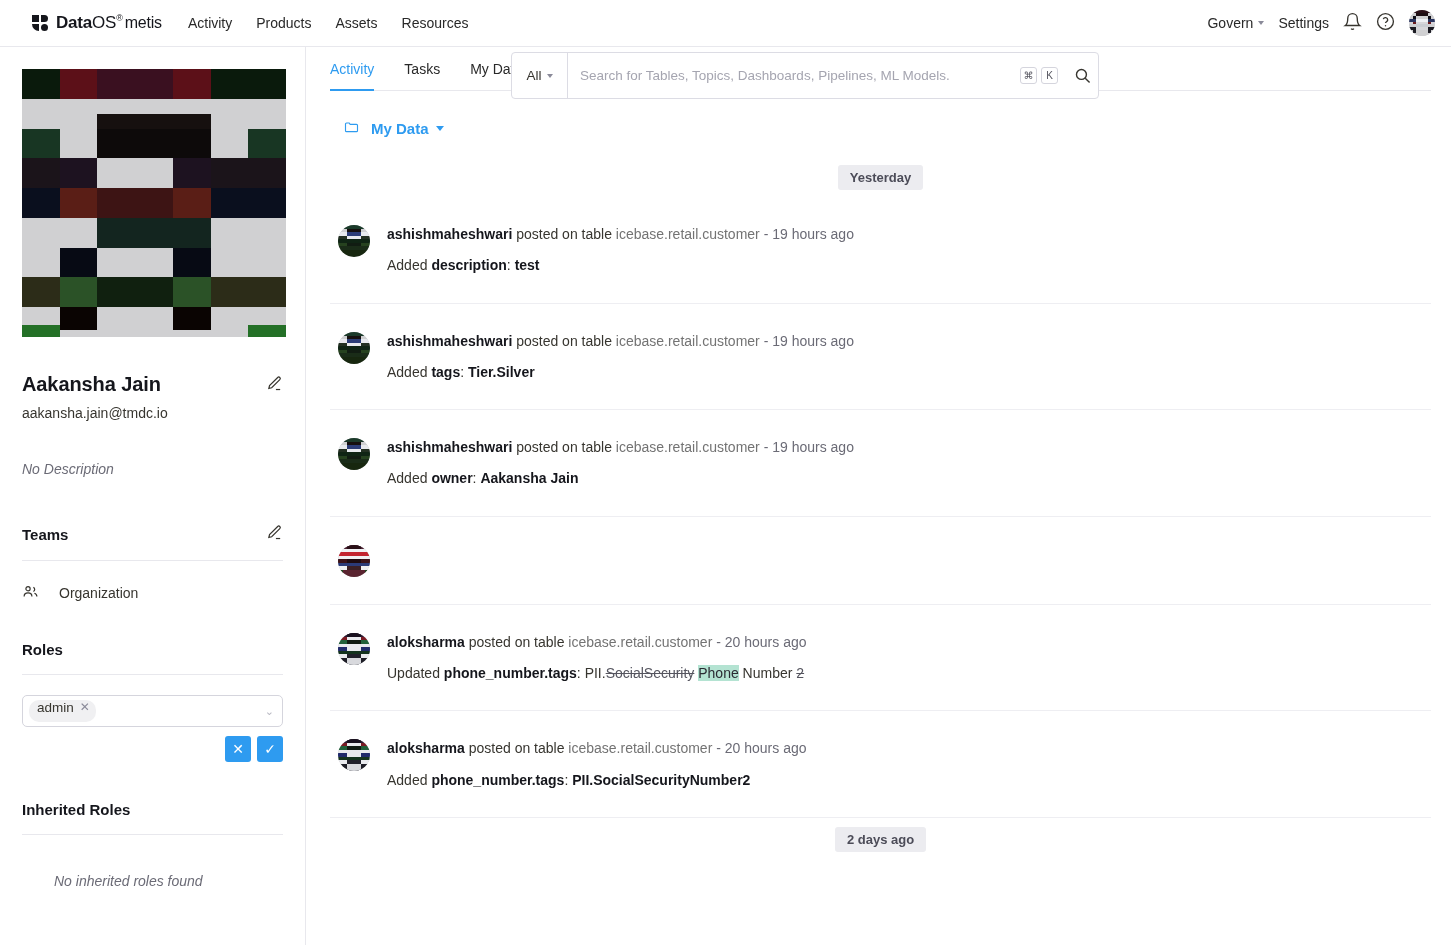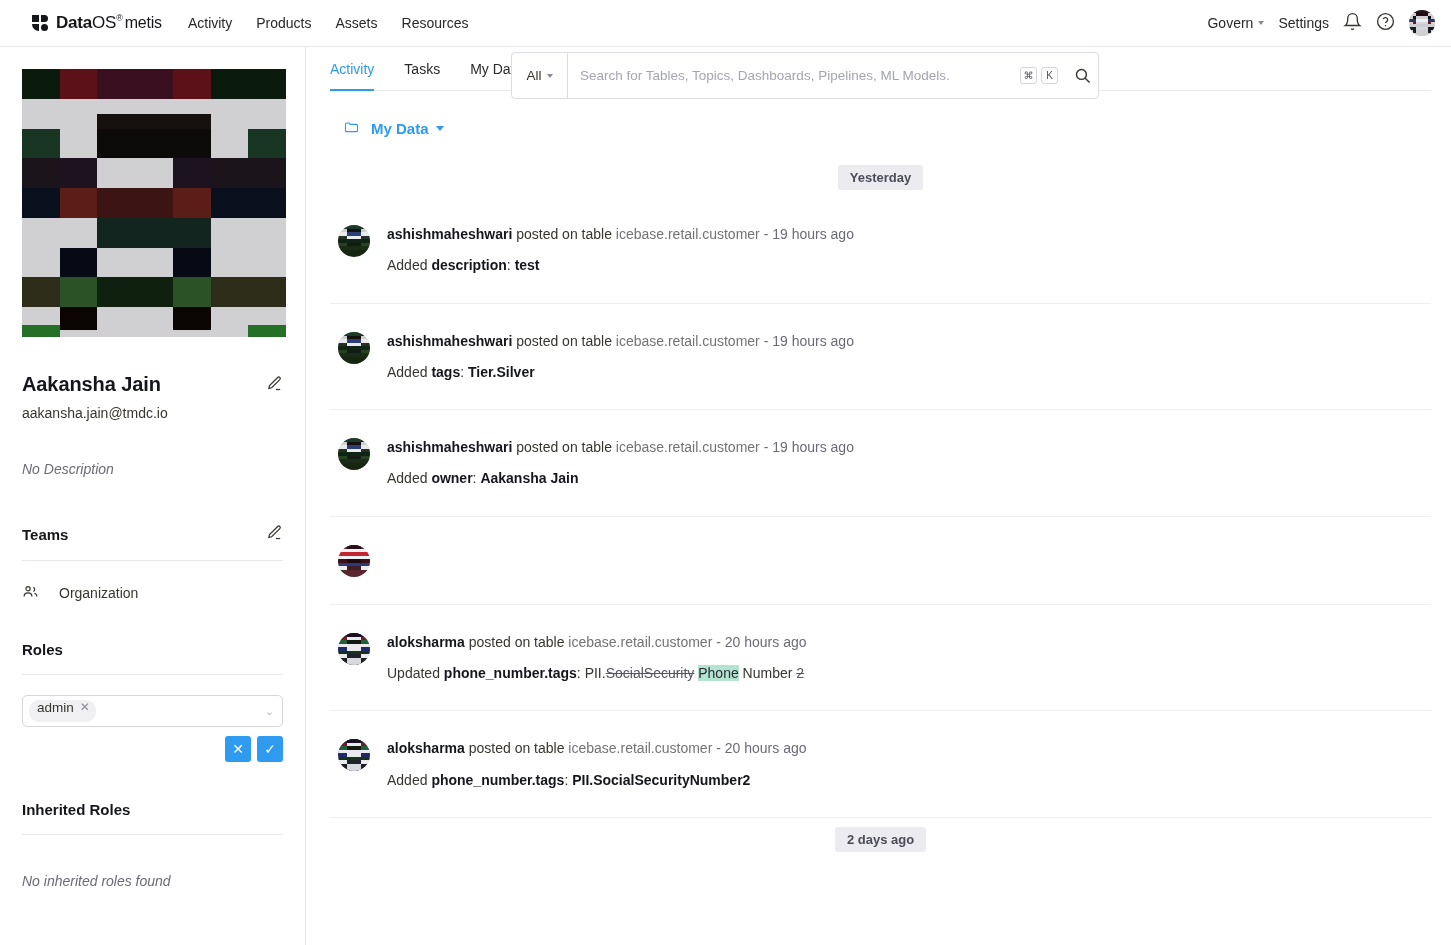--- a/index.html
+++ b/index.html
@@ -211,21 +211,21 @@
     width: 26px; height: 26px;
     background: #2e9bf0;
     border: 0; border-radius: 3px;
     color: #fff; font-size: 14px;
     display: flex; align-items: center; justify-content: center;
     cursor: pointer;
   }
   .inherit-label { margin-top: 39px; }
   .no-inherit {
     margin-top: 38px;
-    font-size: 14px; font-style: italic; color: #6b6b76;
+    font-size: 14px; font-style: italic; color: #6b6b76; margin-left: 32px;
   }
 
   
   .main { flex: 1; padding: 0 20px 0 24px; overflow: hidden; }
   .tabs {
     display: flex; gap: 30px;
     border-bottom: 1px solid #e8e8ed;
     padding-top: 14px;
   }
   .tab {

